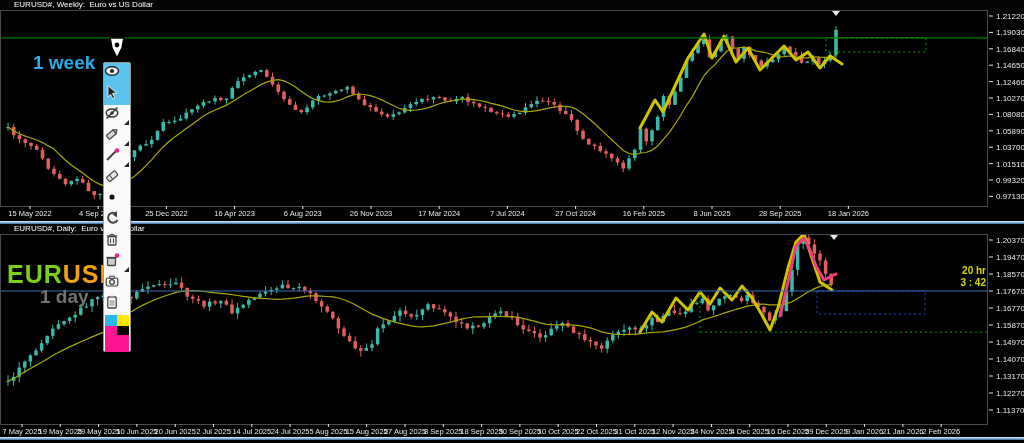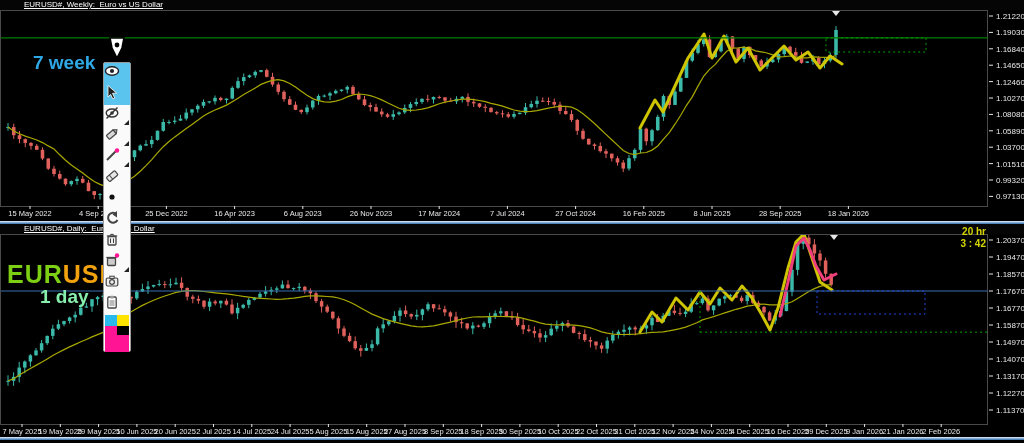--- a/index.html
+++ b/index.html
@@ -1,26 +1,26 @@
 <!DOCTYPE html>
 <html><head>
 <meta charset="utf-8">
 <style>
   html,body{margin:0;padding:0;background:#000;}
   body{width:1024px;height:443px;position:relative;overflow:hidden;
        font-family:"Liberation Sans",sans-serif;}
   .win{position:absolute;left:0;width:1024px;background:#000;}
   .titlebar{position:absolute;left:0;top:0;width:1024px;height:10px;
             background:#050505;color:#fff;font-size:8px;line-height:10px;
-            padding-left:24px;box-sizing:border-box;white-space:pre;text-decoration:underline;}
+            padding-left:14px;box-sizing:border-box;white-space:pre;}
   svg{position:absolute;left:0;top:0;}
   .pairlbl{position:absolute;font-weight:bold;font-size:25px;letter-spacing:1px;line-height:1;}
   .tflbl{position:absolute;font-weight:bold;font-size:19px;line-height:1;}
   .timer{position:absolute;right:38px;font-weight:bold;font-size:10px;
-         line-height:12px;text-align:right;}
+         line-height:12px;text-align:right;margin-top:39px;}
   .sep{position:absolute;left:0;width:1024px;height:3px;
        background:linear-gradient(#eef4fb,#6f9fd0 60%,#3a6ea8);}
   
   .toolbar{position:absolute;left:103px;top:62px;width:28px;height:290px;
            background:#fafafa;border:1px solid #9a9a9a;border-radius:2px;
            box-sizing:border-box;z-index:50;}
   .titem{position:relative;width:26px;height:21px;display:flex;
          align-items:center;justify-content:center;}
   .titem.sel{background:#5ac3ee;}
   .corner{position:absolute;right:1px;bottom:1px;width:0;height:0;
@@ -380,21 +380,21 @@
       <text x="712" y="216" fill="#e8e8e8" font-size="7.5" text-anchor="middle">8 Jun 2025</text>
       <line x1="780.2" y1="206" x2="780.2" y2="209" stroke="#e8e8e8" stroke-width="1"></line>
       <text x="780.2" y="216" fill="#e8e8e8" font-size="7.5" text-anchor="middle">28 Sep 2025</text>
       <line x1="848.4000000000001" y1="206" x2="848.4000000000001" y2="209" stroke="#e8e8e8" stroke-width="1"></line>
       <text x="848.4000000000001" y="216" fill="#e8e8e8" font-size="7.5" text-anchor="middle">18 Jan 2026</text>
       <line x1="1" y1="37.86666666666659" x2="988" y2="37.86666666666659" stroke="#007d00" stroke-width="1.2"></line>
       <rect x="826" y="37.86666666666659" width="100" height="14.153424657534352" fill="none" stroke="#00a000" stroke-width="1" stroke-dasharray="2 3"></rect>
       <polygon points="832,11 840,11 836,16" fill="#e8e8e8"></polygon>
     </svg>
   <div class="titlebar">EURUSD#, Weekly:  Euro vs US Dollar</div>
-  <div class="tflbl" style="left:33px;top:53px;color:#2fa9e6;">7 week</div>
+  <div class="tflbl" style="left:33px;top:53px;color:#2fa9e6;">1 week</div>
 </div>
 
 <div class="sep" style="top:221px;"></div>
 
 <div class="win" id="win2" style="top:224px;height:219px;">
   <svg id="svg2" width="1024" height="219">
       <rect x="0.5" y="10.5" width="987" height="190" fill="none" stroke="#4a4a4a" stroke-width="1"></rect>
       <clipPath id="clip219">
         <rect x="1" y="11" width="986" height="188"></rect>
       </clipPath>
@@ -772,21 +772,21 @@
       <line x1="941.1999999999999" y1="200" x2="941.1999999999999" y2="203" stroke="#e8e8e8" stroke-width="1"></line>
       <text x="941.1999999999999" y="210" fill="#e8e8e8" font-size="7.5" text-anchor="middle">2 Feb 2026</text>
       <line x1="1" y1="66.99999999999984" x2="988" y2="66.99999999999984" stroke="#3a6fb0" stroke-width="1.2"></line>
       <line x1="700" y1="66.99999999999984" x2="700" y2="108.1777777777777" stroke="#00a000" stroke-width="1" stroke-dasharray="2 3"></line>
       <line x1="700" y1="108.1777777777777" x2="988" y2="108.1777777777777" stroke="#00a000" stroke-width="1" stroke-dasharray="2 3"></line>
       <rect x="817" y="66.99999999999984" width="108" height="23.044444444444423" fill="none" stroke="#2244dd" stroke-width="1" stroke-dasharray="2 3"></rect>
       <polygon points="830,11 838,11 834,16" fill="#e8e8e8"></polygon>
     </svg>
   <div class="titlebar">EURUSD#, Daily:  Euro vs US Dollar</div>
   <div class="pairlbl" style="left:7px;top:38px;"><span style="color:#7ccf12;">EUR</span><span style="color:#f2a20d;">USD</span></div>
-  <div class="tflbl" style="left:40px;top:63px;color:#86efac;text-align:right;">1 day</div>
+  <div class="tflbl" style="left:40px;top:63px;color:#737373;text-align:right;">1 day</div>
   <div class="timer" style="top:2px;color:#d6d600;">
     <div>20 hr</div>
     <div>3 : 42</div>
   </div>
 </div>
 
 <div class="sep" style="top:437px;"></div>
 
 <div class="pentool">
   <svg width="24" height="26" viewBox="0 0 24 26">

